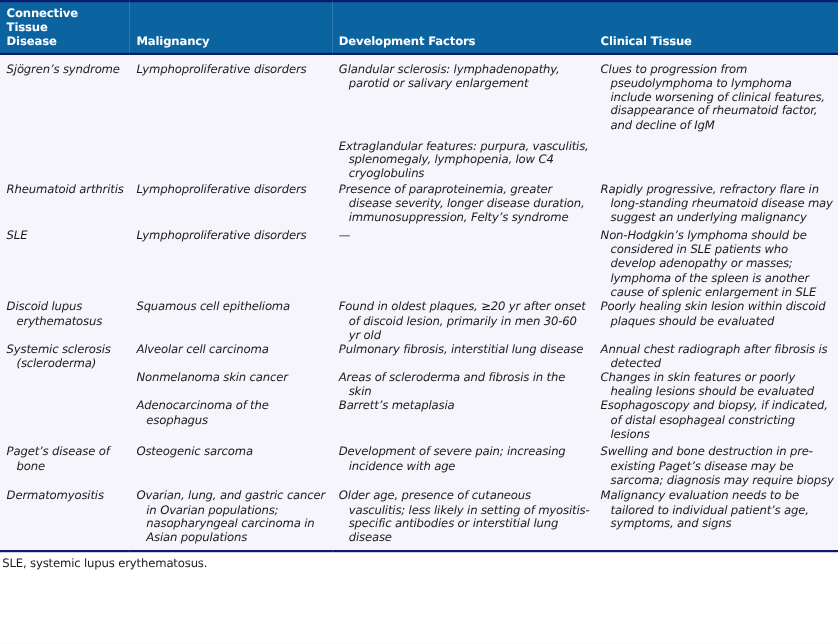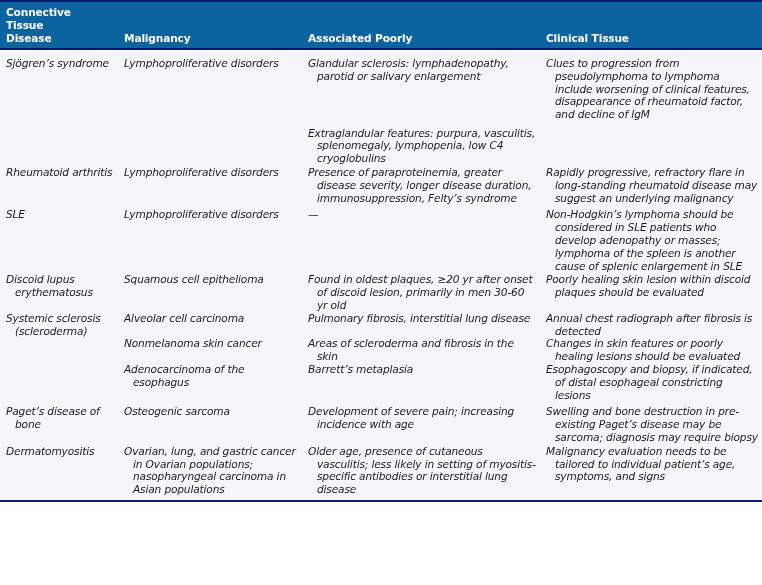--- a/index.html
+++ b/index.html
@@ -44,21 +44,21 @@
   <colgroup>
         <col class="c1">
         <col class="c2">
         <col class="c3">
         <col class="c4">
       </colgroup>
   <thead>
     <tr>
       <th style="padding-right:40px">Connective Tissue Disease</th>
       <th class="c2h">Malignancy</th>
-      <th class="c3h">Associated Poorly</th>
+      <th class="c3h">Development Factors</th>
       <th class="c4h">Clinical Tissue</th>
     </tr>
   </thead>
   <tbody>
 
     <tr class="first">
       <td>
             <span class="hang">Sjögren’s syndrome</span>
           </td>
       <td>
@@ -179,13 +179,14 @@
           </td>
       <td style="padding-top:1px">
             <span class="hang">Older age, presence of cutaneous vasculitis; less likely in setting of myositis-specific antibodies or interstitial lung disease</span>
           </td>
       <td style="padding-top:1px">
             <span class="hang">Malignancy evaluation needs to be tailored to individual patient’s age, symptoms, and signs</span>
           </td>
     </tr>
   </tbody>
 </table>
+<div class="foot">SLE, systemic lupus erythematosus.</div>
 </div>
 
 </body></html>

